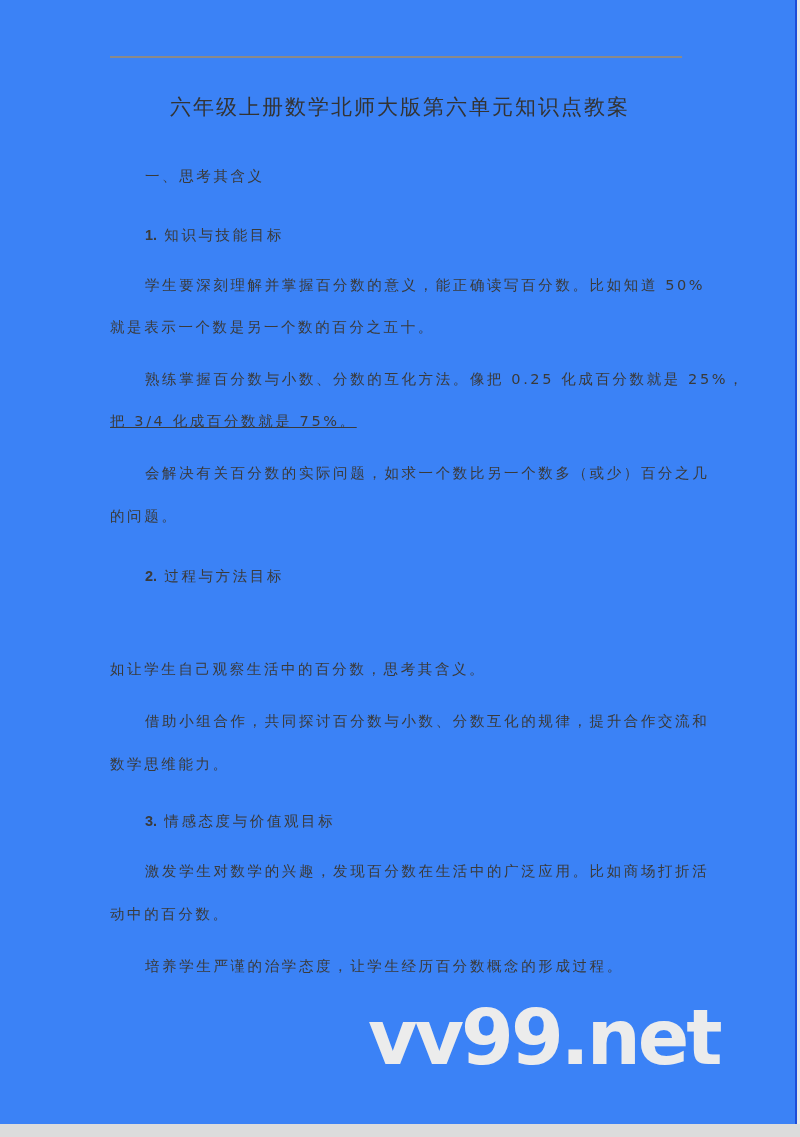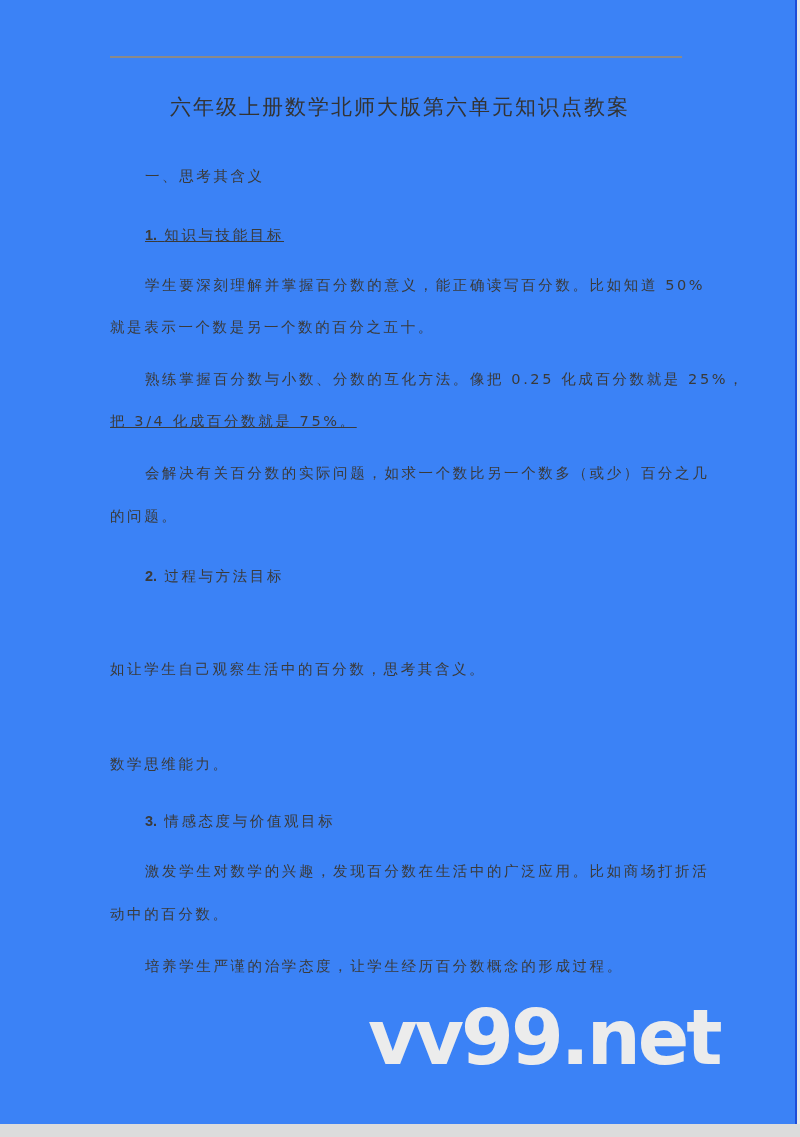--- a/index.html
+++ b/index.html
@@ -37,41 +37,42 @@
 </style>
 </head>
 <body>
 
 <div class="page">
   <div class="header-rule"></div>
   <div class="title">六年级上册数学北师大版第六单元知识点教案</div>
 
   <div class="line" style="left:145px; top:167px;">一、思考其含义</div>
 
-  <div class="line" style="left:145px; top:226px;text-decoration:underline;">
+  <div class="line" style="left:145px; top:226px;">
     <span class="num">1.</span>
     <span>知识与技能目标</span>
   </div>
 
   <div class="line" style="left:145px; top:276px;">学生要深刻理解并掌握百分数的意义，能正确读写百分数。比如知道 50%</div>
   <div class="line" style="left:110px; top:318px;">就是表示一个数是另一个数的百分之五十。</div>
 
   <div class="line" style="left:145px; top:370px;">熟练掌握百分数与小数、分数的互化方法。像把 0.25 化成百分数就是 25%，</div>
   <div class="line" style="left:110px; top:412px;text-decoration:underline;">把 3/4 化成百分数就是 75%。</div>
 
   <div class="line" style="left:145px; top:464px;">会解决有关百分数的实际问题，如求一个数比另一个数多（或少）百分之几</div>
   <div class="line" style="left:110px; top:507px;">的问题。</div>
 
   <div class="line" style="left:145px; top:567px;">
     <span class="num">2.</span>
     <span>过程与方法目标</span>
   </div>
 
   <div class="line" style="left:110px; top:660px;">如让学生自己观察生活中的百分数，思考其含义。</div>
 
+  <div class="line" style="left:145px; top:712px;">借助小组合作，共同探讨百分数与小数、分数互化的规律，提升合作交流和</div>
   <div class="line" style="left:110px; top:755px;">数学思维能力。</div>
 
   <div class="line" style="left:145px; top:812px;">
     <span class="num">3.</span>
     <span>情感态度与价值观目标</span>
   </div>
 
   <div class="line" style="left:145px; top:862px;">激发学生对数学的兴趣，发现百分数在生活中的广泛应用。比如商场打折活</div>
   <div class="line" style="left:110px; top:905px;">动中的百分数。</div>
 

